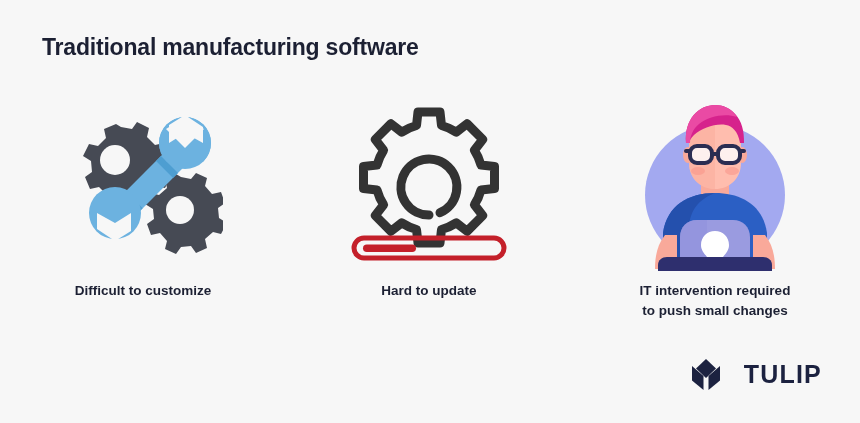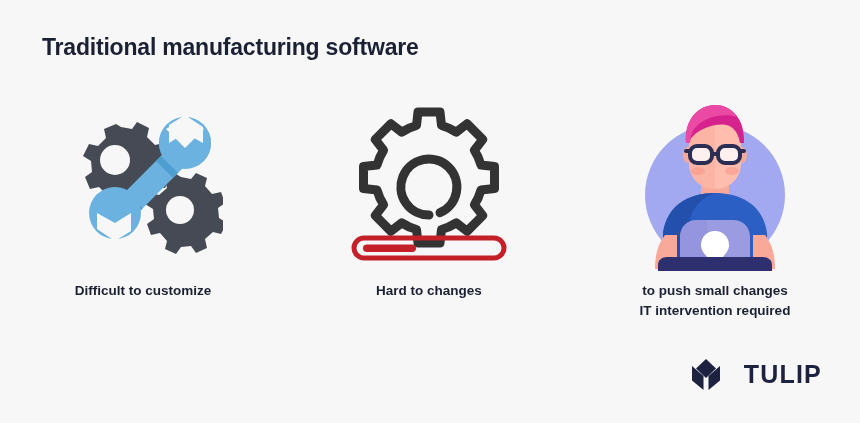--- a/index.html
+++ b/index.html
@@ -133,21 +133,21 @@
             <path d="M85,112 a28,28 0 1,1 11,-2.3"></path>
           </g>
 
           <g>
             <rect x="10" y="135" width="150" height="20" rx="10" fill="none" stroke="#c4202a" stroke-width="5"></rect>
             <rect x="19" y="141.5" width="53" height="7.5" rx="3.75" fill="#c4202a"></rect>
           </g>
         </svg>
       </div>
       <div class="card-label">
-        <span>Hard to changes</span>
+        <span>Hard to update</span>
       </div>
     </div>
 
     <div class="card">
       <div class="icon-slot">
         <svg width="175" height="180" viewBox="0 0 175 180">
 
           <circle cx="87" cy="100" r="70" fill="#a3a9f0"></circle>
 
           <rect x="73" y="78" width="28" height="34" fill="#f9a99a"></rect>
@@ -183,22 +183,22 @@
 
           <g fill="#ffffff">
             <path d="M87,136 c-8,0 -14,6 -14,14 c0,6 4,9 6,12 l0,4 l16,0 l0,-4 c2,-3 6,-6 6,-12 c0,-8 -6,-14 -14,-14 z"></path>
             <rect x="82" y="168" width="10" height="3" rx="1.5"></rect>
           </g>
 
           <path d="M30,170 c0,-5 4,-8 9,-8 l96,0 c5,0 9,3 9,8 l0,6 l-114,0 z" fill="#2e2f6e"></path>
         </svg>
       </div>
       <div class="card-label">
+        <span>IT intervention required</span>
         <span>to push small changes</span>
-        <span>IT intervention required</span>
       </div>
     </div>
 
   </div>
 
   <div class="logo">
     <svg width="32" height="33" viewBox="0 0 32 33">
       <path d="M16,1 L26,10.5 L16,20 L6,10.5 Z" fill="#1c2240"></path>
       <path d="M2,8 L2,22.5 L13.5,32 L13.5,18 Z" fill="#1c2240"></path>
       <path d="M30,8 L30,22.5 L18.5,32 L18.5,18 Z" fill="#1c2240"></path>

